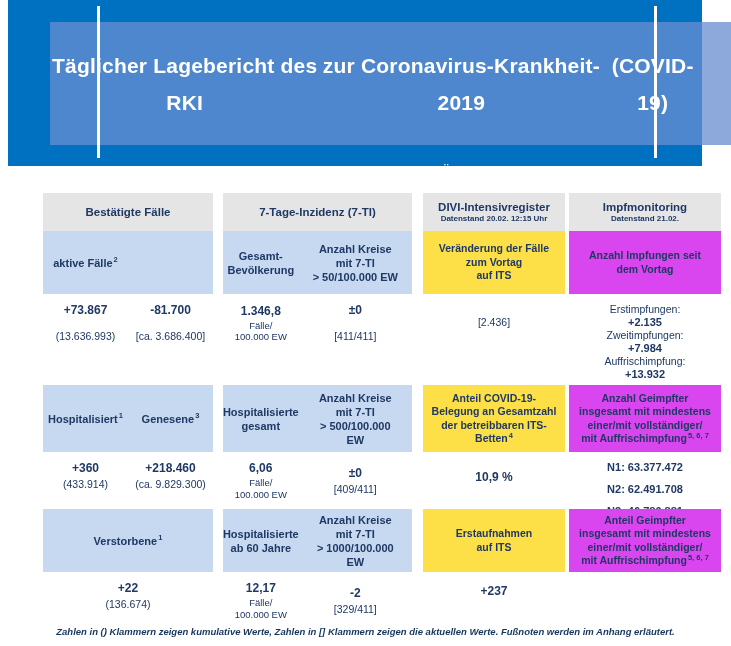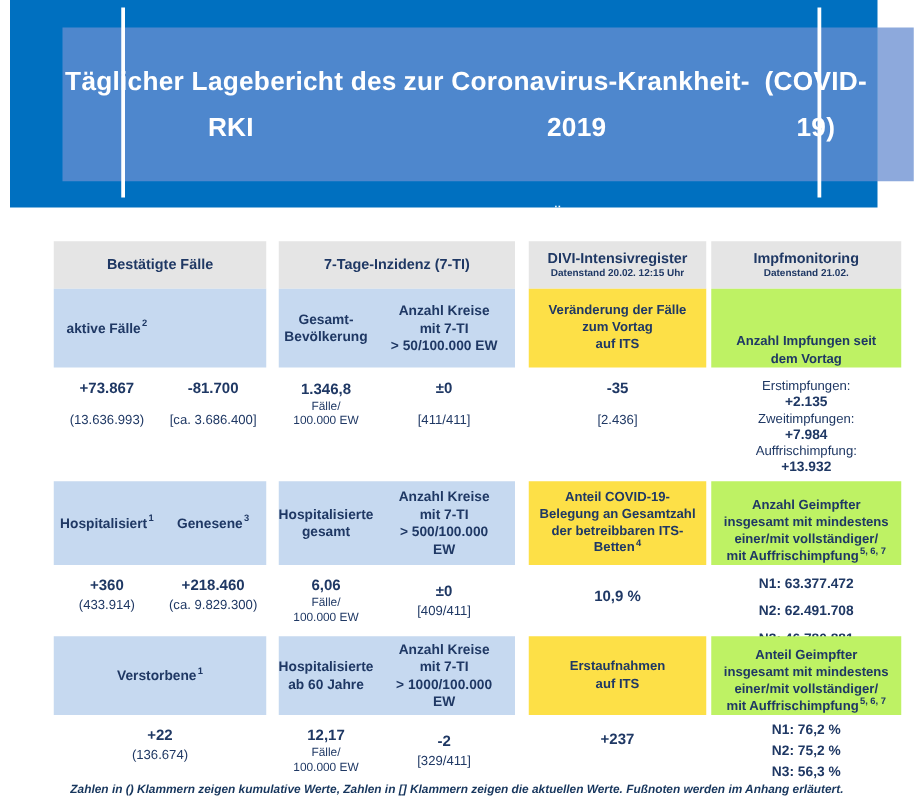--- a/index.html
+++ b/index.html
@@ -40,21 +40,21 @@
               display: flex; flex-direction: column; justify-content: center; align-items: center;
               font-weight: bold; font-size: 11.5px; text-align: center; line-height: 13px; }
   .titlebar .subtitle { font-size: 8px; line-height: 10px; font-weight: bold; }
 
   .band { display: flex; justify-content: center; align-items: center; text-align: center;
           font-weight: bold; font-size: 11px; line-height: 14px; }
   .band.h63 { height: 63px; }
   .band.h67 { height: 67px; }
   .blue   { background: #C6D9F0; }
   .mblue  { background: #fde047; }
-  .green  { background: #bef264; align-items: flex-end; }
+  .green  { background: #d946ef; }
   .pre { white-space: pre-line; }
   .c3 .band, .c4 .band { font-size: 10.5px; line-height: 13.5px; }
   sup { font-size: 7.5px; vertical-align: super; line-height: 0; margin-left: 1px; }
 
   .split { display: flex; width: 100%; height: 100%; align-items: center; }
   .split > div { display: flex; flex-direction: column; justify-content: center; align-items: center; height: 100%; text-align: center; }
   .w50 { width: 50%; } .w40 { width: 40%; } .w60 { width: 60%; }
 
   .vals { text-align: center; padding-top: 9px; }
   .val  { font-weight: bold; font-size: 12px; line-height: 14px; }
@@ -147,21 +147,20 @@
       <div class="titlebar">
         <span>DIVI-Intensivregister</span>
         <span class="subtitle">Datenstand 20.02. 12:15 Uhr</span>
       </div>
       <div class="band h63 mblue">
         <span class="pre">Veränderung der Fälle
 zum Vortag
 auf ITS</span>
       </div>
       <div class="vals">
-        <div class="val">-35</div>
         <div class="sub spaced">[2.436]</div>
       </div>
     </div>
 
     <div class="cell c4">
       <div class="titlebar">
         <span>Impfmonitoring</span>
         <span class="subtitle">Datenstand 21.02.</span>
       </div>
       <div class="band h63 green">
@@ -307,22 +306,17 @@
       </div>
     </div>
 
     <div class="cell c4">
       <div class="band h63 green">
         <span><span class="pre">Anteil Geimpfter
 insgesamt mit mindestens
 einer/mit vollständiger/
 mit Auffrischimpfung</span><sup>5, 6, 7</sup></span>
       </div>
-      <div class="vals nvals">
-        <div class="nline">N1: 76,2 %</div>
-        <div class="nline">N2: 75,2 %</div>
-        <div class="nline">N3: 56,3 %</div>
-      </div>
     </div>
   </div>
 
   <div class="footer">Zahlen in () Klammern zeigen kumulative Werte, Zahlen in [] Klammern zeigen die aktuellen Werte. Fußnoten werden im Anhang erläutert.</div>
 </div>
 
 </body></html>

